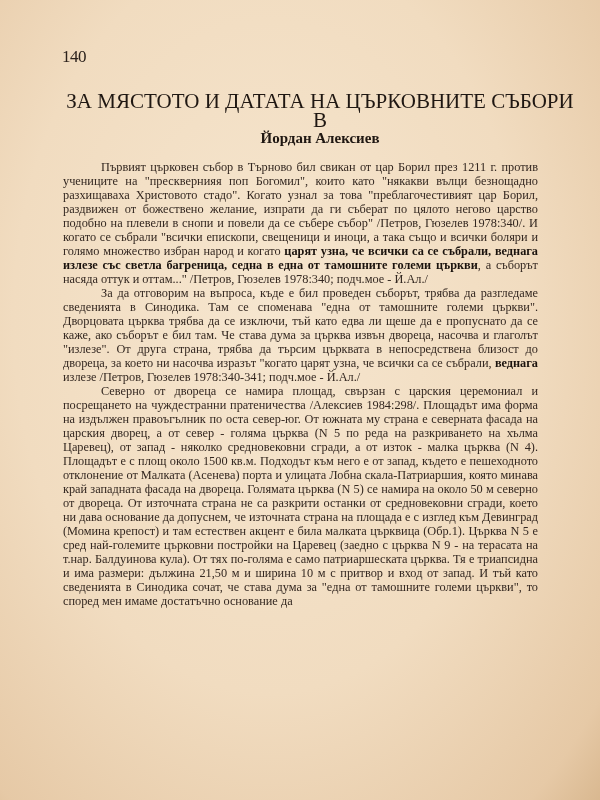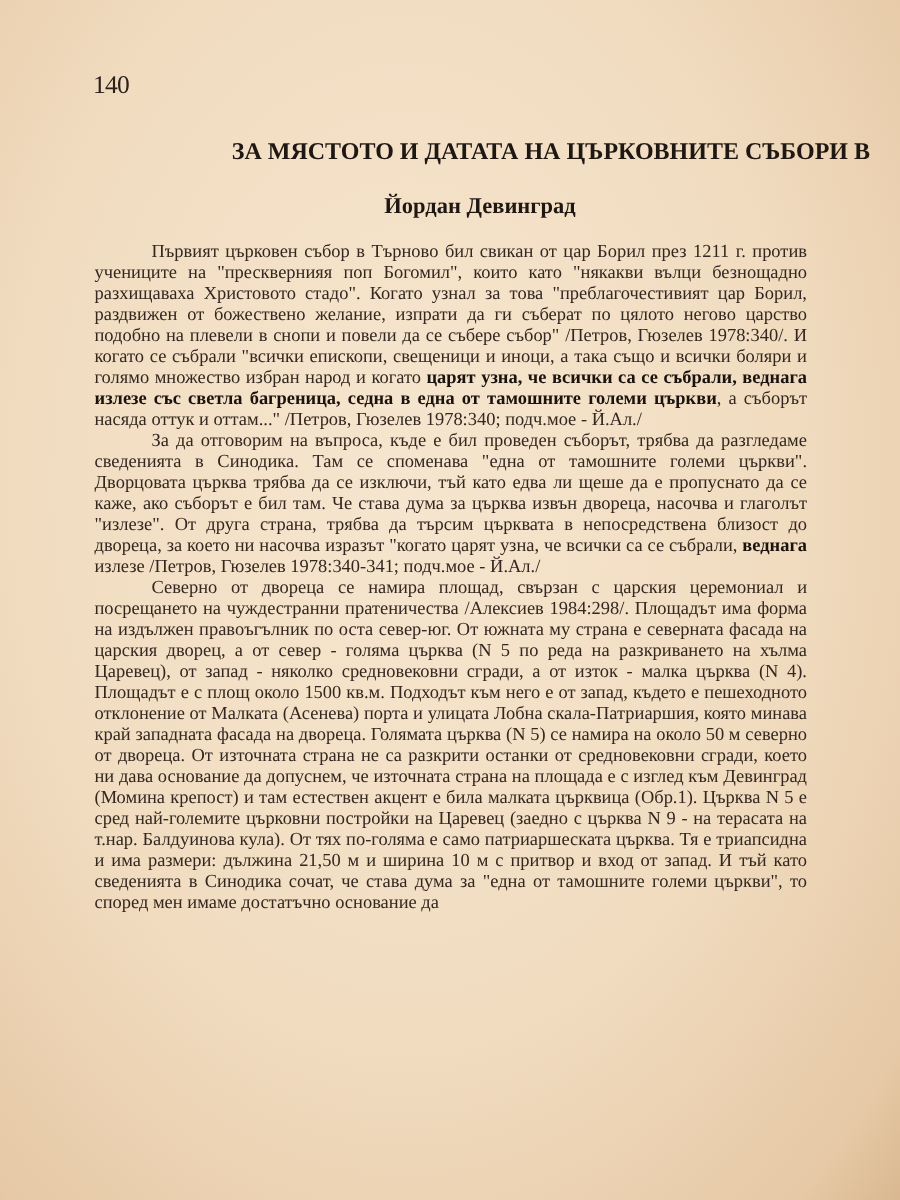--- a/index.html
+++ b/index.html
@@ -10,21 +10,21 @@
     color:#2a1f18;
     position:relative;
   }
   .page { position:absolute; left:0; top:0; width:600px; height:800px; }
   .page-number {
     position:absolute; left:62px; top:47px;
     font-size:17px; letter-spacing:-0.5px; color:#2b211b;
   }
   .title {
     position:absolute; left:60px; top:92px; width:520px;
-    text-align:right; font-weight:bold; font-size:16px; line-height:19px;
+    text-align:center; font-weight:normal; font-size:21px; line-height:19px;
     color:#1f1712;
   }
   .author {
     position:absolute; left:60px; top:130px; width:520px;
     text-align:center; font-weight:bold; font-size:15px; color:#1f1712;
   }
   .body {
     position:absolute; left:63px; top:160px; width:475px;
     font-size:12.3px; line-height:14px; text-align:justify;
     color:#332720;
@@ -35,20 +35,20 @@
 </head>
 <body>
 
 <div class="page">
   <div class="page-number">140</div>
 
   <div class="title">
     <div>ЗА МЯСТОТО И ДАТАТА НА ЦЪРКОВНИТЕ СЪБОРИ В</div>
   </div>
 
-  <div class="author">Йордан Девинград</div>
+  <div class="author">Йордан Алексиев</div>
 
   <div class="body">
     <p><span>Първият църковен събор в Търново бил свикан от цар Борил през 1211 г. против учениците на "пресквернияя поп Богомил", които като "някакви вълци безнощадно разхищаваха Христовото стадо". Когато узнал за това "преблагочестивият цар Борил, раздвижен от божествено желание, изпрати да ги съберат по цялото негово царство подобно на плевели в снопи и повели да се събере събор" /Петров, Гюзелев 1978:340/. И когато се събрали "всички епископи, свещеници и иноци, а така също и всички боляри и голямо множество избран народ и когато </span><b>царят узна, че всички са се събрали, веднага излезе със светла багреница, седна в една от тамошните големи църкви</b><span>, а съборът насяда оттук и оттам..." /Петров, Гюзелев 1978:340; подч.мое - Й.Ал./</span></p>
     <p><span>За да отговорим на въпроса, къде е бил проведен съборът, трябва да разгледаме сведенията в Синодика. Там се споменава "една от тамошните големи църкви". Дворцовата църква трябва да се изключи, тъй като едва ли щеше да е пропуснато да се каже, ако съборът е бил там. Че става дума за църква извън двореца, насочва и глаголът "излезе". От друга страна, трябва да търсим църквата в непосредствена близост до двореца, за което ни насочва изразът "когато царят узна, че всички са се събрали, </span><b>веднага</b><span> излезе /Петров, Гюзелев 1978:340-341; подч.мое - Й.Ал./</span></p>
     <p><span>Северно от двореца се намира площад, свързан с царския церемониал и посрещането на чуждестранни пратеничества /Алексиев 1984:298/. Площадът има форма на издължен правоъгълник по оста север-юг. От южната му страна е северната фасада на царския дворец, а от север - голяма църква (N 5 по реда на разкриването на хълма Царевец), от запад - няколко средновековни сгради, а от изток - малка църква (N 4). Площадът е с площ около 1500 кв.м. Подходът към него е от запад, където е пешеходното отклонение от Малката (Асенева) порта и улицата Лобна скала-Патриаршия, която минава край западната фасада на двореца. Голямата църква (N 5) се намира на около 50 м северно от двореца. От източната страна не са разкрити останки от средновековни сгради, което ни дава основание да допуснем, че източната страна на площада е с изглед към Девинград (Момина крепост) и там естествен акцент е била малката църквица (Обр.1). Църква N 5 е сред най-големите църковни постройки на Царевец (заедно с църква N 9 - на терасата на т.нар. Балдуинова кула). От тях по-голяма е само патриаршеската църква. Тя е триапсидна и има размери: дължина 21,50 м и ширина 10 м с притвор и вход от запад. И тъй като сведенията в Синодика сочат, че става дума за "една от тамошните големи църкви", то според мен имаме достатъчно основание да</span></p>
   </div>
 </div>
 
 </body></html>

